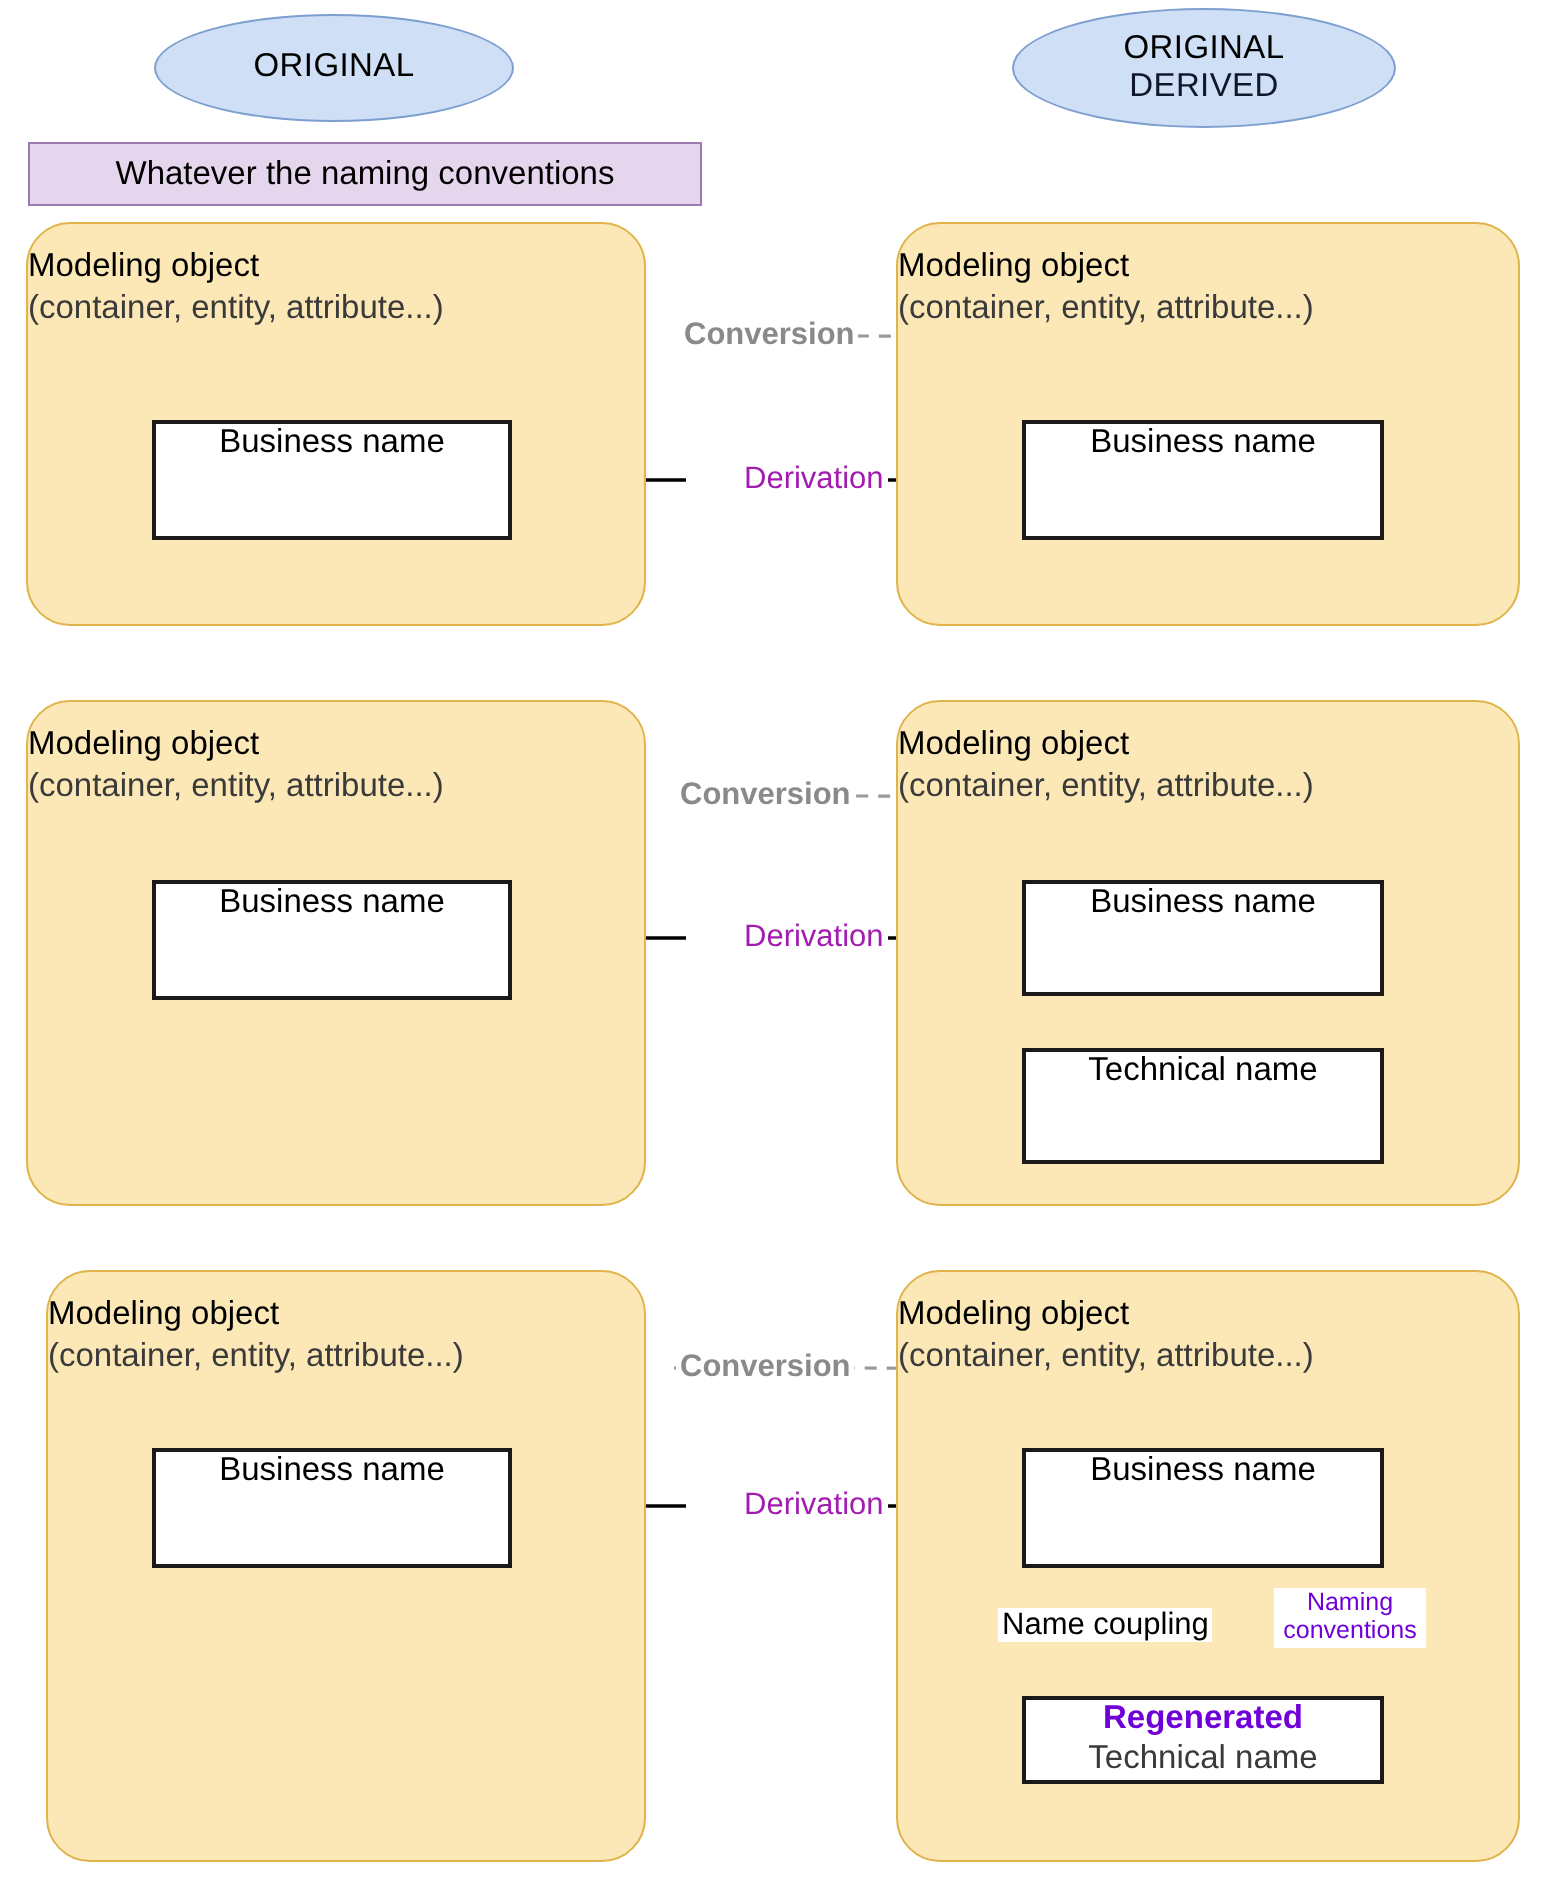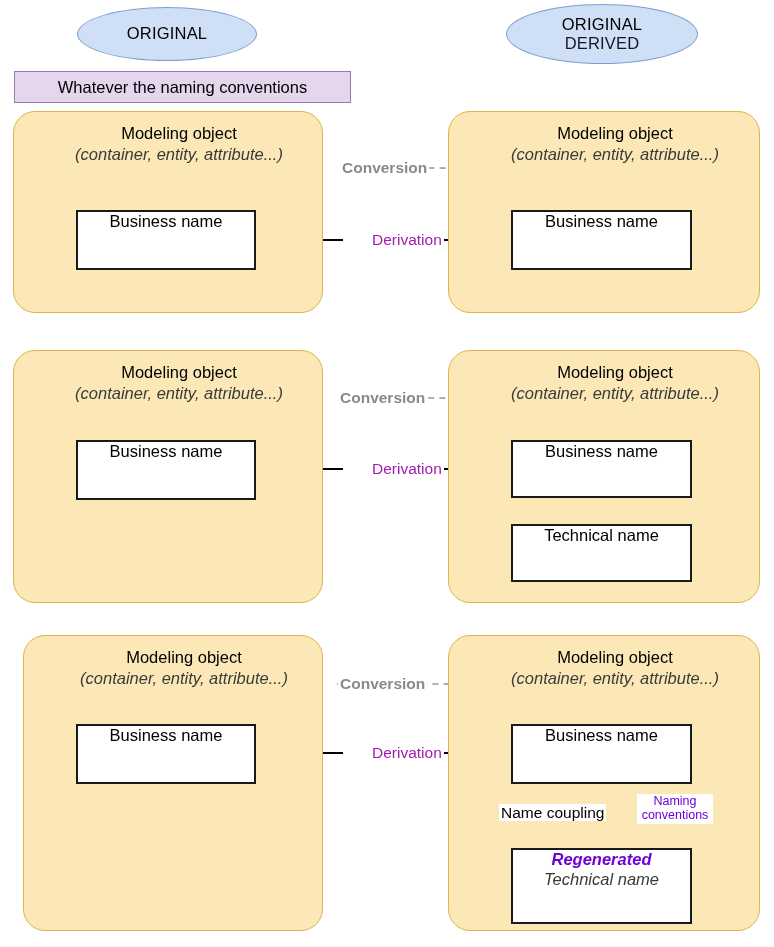--- a/index.html
+++ b/index.html
@@ -47,26 +47,24 @@
     font-size: 16.5px;
   }
 
   
   .container {
     background: #fbe8b6;
     border: 1.6px solid #e0b44a;
     border-radius: 22px;
   }
   .container-title {
-    text-align: center;
     line-height: 1.25;
-    margin-left: 10px;
   }
   .container-title .t1 { color: #000000; font-size: 16.5px; }
-  .container-title .t2 { color: #3a3a3a; font-size: 16.5px; font-style: italic; }
+  .container-title .t2 { color: #3a3a3a; font-size: 16.5px; }
 
   
   .namebox {
     background: #ffffff;
     border: 2px solid #1a1a1a;
     display: flex;
     flex-direction: column;
     align-items: center;
     justify-content: flex-start;
     color: #000000;
@@ -216,21 +214,21 @@
 
 <div class="abs container" style="left:448px; top:635px; width:312px; height:296px;">
   <div class="abs container-title" style="left:0; top:11px; width:312px;">
     <div class="t1">Modeling object</div>
     <div class="t2">(container, entity, attribute...)</div>
   </div>
 </div>
 <div class="abs namebox" style="left:511px; top:724px; width:181px; height:60px;">
   <span>Business name</span>
 </div>
-<div class="abs namebox" style="left:511px; top:848px; width:181px; height:76px;font-style:italic;">
+<div class="abs namebox" style="left:511px; top:848px; width:181px; height:44px;">
   <span class="regen">Regenerated</span>
   <span class="tech">Technical name</span>
 </div>
 
 <div class="abs edge-label conversion" style="left:338px; top:675px;">
   <span>Conversion</span>
 </div>
 <div class="abs edge-label derivation" style="left:342px; top:744px;">
   <span>Derivation</span>
 </div>

